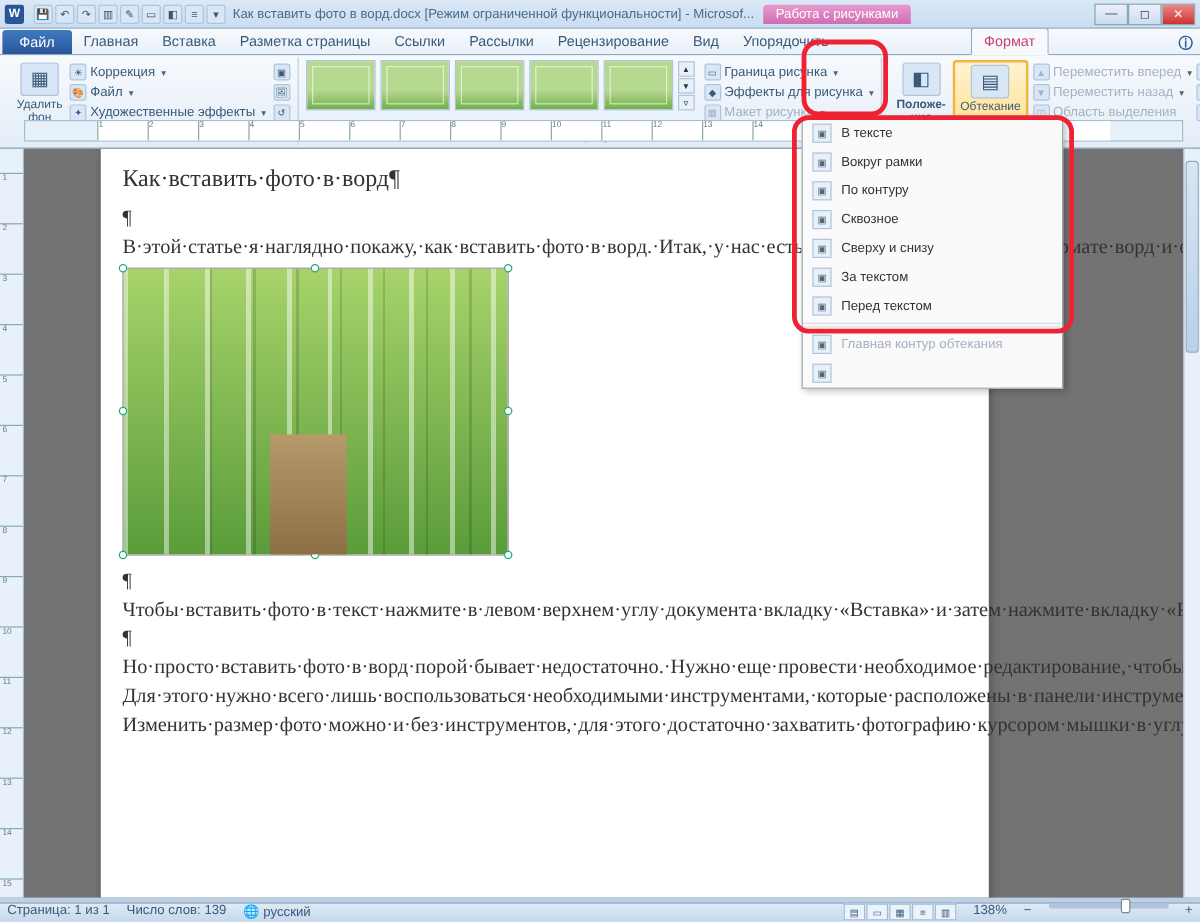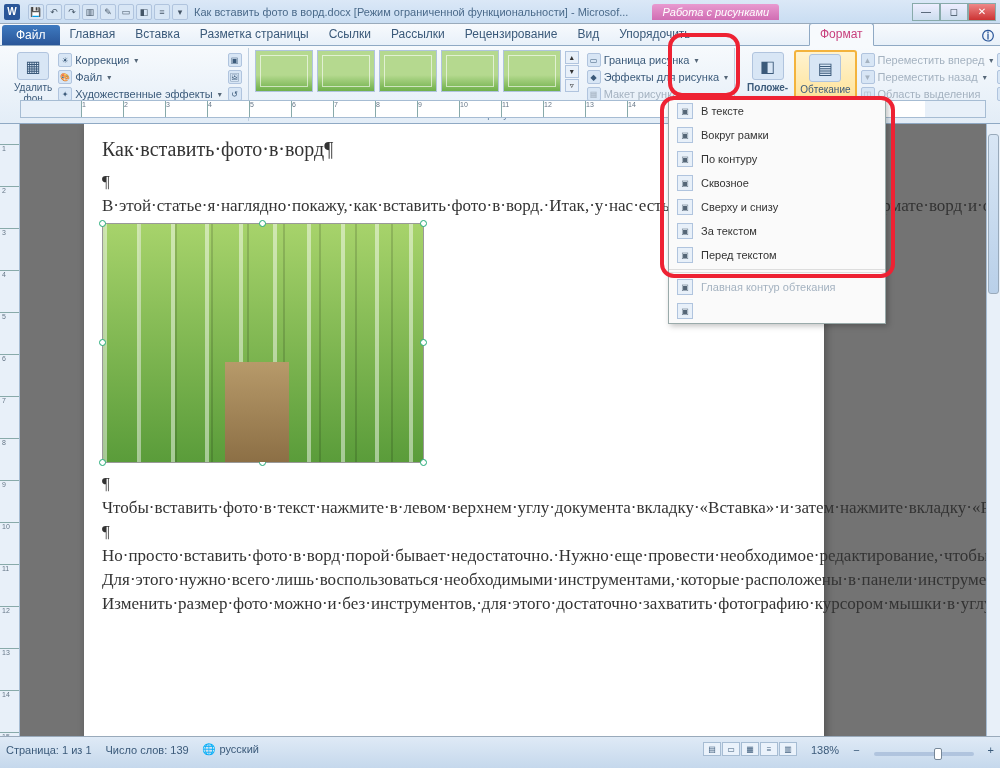--- a/index.html
+++ b/index.html
@@ -7,21 +7,21 @@
 
   
   .titlebar { height: 24px; background: linear-gradient(#dbe8f7,#c9ddf2); display:flex; align-items:center; padding:0 4px; gap:4px; border-bottom:1px solid #9ab; }
   .titlebar .word-icon { width:16px; height:16px; background:#2a5699; color:#fff; font-weight:bold; font-size:10px; display:flex; align-items:center; justify-content:center; border-radius:2px; }
   .title-text { font-size:11px; color:#4a6a8a; flex:0 0 auto; margin-left:2px; white-space:nowrap; }
   .qat { display:flex; gap:2px; margin-left:4px; }
   .qat-btn { width:16px; height:16px; background:#d8e6f5; border:1px solid #b0c4de; border-radius:2px; display:flex; align-items:center; justify-content:center; font-size:9px; color:#456; }
   .win-controls { margin-left:auto; display:flex; gap:0; }
   .win-btn { width:28px; height:18px; display:flex; align-items:center; justify-content:center; border:1px solid #8aa; background:linear-gradient(#eef,#cde); font-size:10px; color:#345; }
   .win-btn.close { background:linear-gradient(#e88,#c33); color:#fff; }
-  .contextual-tab-label { background:linear-gradient(#e89ad0,#d06db3); color:#fff; padding:2px 10px; font-size:11px; border-radius:3px 3px 0 0; margin-left:20px;font-style:italic; }
+  .contextual-tab-label { background:linear-gradient(#e89ad0,#d06db3); color:#fff; padding:2px 10px; font-size:11px; border-radius:3px 3px 0 0; margin-left:4px; }
 
   
   .tabs { height:22px; background:linear-gradient(#f7fafd,#e8f0f9); display:flex; align-items:flex-end; border-bottom:1px solid #8fa9c4; }
   .file-tab { background:linear-gradient(#3e7ac0,#2a5699); color:#fff; padding:3px 14px; font-size:12px; border-radius:3px 3px 0 0; margin-left:2px; }
   .tab { padding:3px 10px 4px; font-size:12px; color:#3b5a7a; cursor:default; }
   .tab.active { background:#f7fafd; border:1px solid #8fa9c4; border-bottom:1px solid #f7fafd; border-radius:3px 3px 0 0; margin-bottom:-1px; color:#c8407d; font-weight:normal; }
   .tabs .spacer { flex:1; }
   .help-icon { color:#2a5699; margin-right:6px; font-weight:bold; }
 
   
@@ -71,21 +71,21 @@
       repeating-linear-gradient(90deg, rgba(255,255,255,.85) 0 4px, transparent 4px 34px),
       repeating-linear-gradient(90deg, rgba(0,0,0,.25) 0 2px, transparent 2px 36px);
       opacity:.55; }
   .doc-image::after { content:""; position:absolute; left:38%; right:42%; top:58%; bottom:0; background:linear-gradient(#b79a6a,#8c6f45); }
   .sel-handle { position:absolute; width:7px; height:7px; background:#fff; border:1px solid #2a7; border-radius:50%; }
 
   .vscroll { width:14px; background:#e8f0f9; border-left:1px solid #a6bcd3; position:relative; }
   .vscroll .thumb2{ position:absolute; left:1px; right:1px; top:10px; height:160px; background:linear-gradient(#d8e6f5,#b9d0e9); border:1px solid #9ab; border-radius:3px; }
 
   
-  .statusbar { position:absolute; bottom:0; left:0; right:0; height:32px; background:linear-gradient(#dfeaf6,#c5d8ec); border-top:1px solid #9ab; display:flex; align-items:flex-end; font-size:11px; color:#3b5a7a; padding:12px 6px; gap:14px; }
+  .statusbar { position:absolute; bottom:0; left:0; right:0; height:16px; background:linear-gradient(#dfeaf6,#c5d8ec); border-top:1px solid #9ab; display:flex; align-items:flex-start; font-size:11px; color:#3b5a7a; padding:0 6px; gap:14px; }
   .statusbar .spacer{flex:1;}
   .view-btns { display:flex; gap:1px; }
   .view-btns span{ width:18px; height:14px; border:1px solid #a6bcd3; background:#eaf2fb; display:flex; align-items:center; justify-content:center; font-size:8px; }
   .zoom-slider { width:100px; height:4px; background:#b0c4de; position:relative; border-radius:2px; }
   .zoom-slider .zthumb{ position:absolute; top:-4px; left:60%; width:8px; height:12px; background:#fff; border:1px solid #789; border-radius:2px; }
 </style>
 </head>
 <body>
 
 <div class="titlebar">

